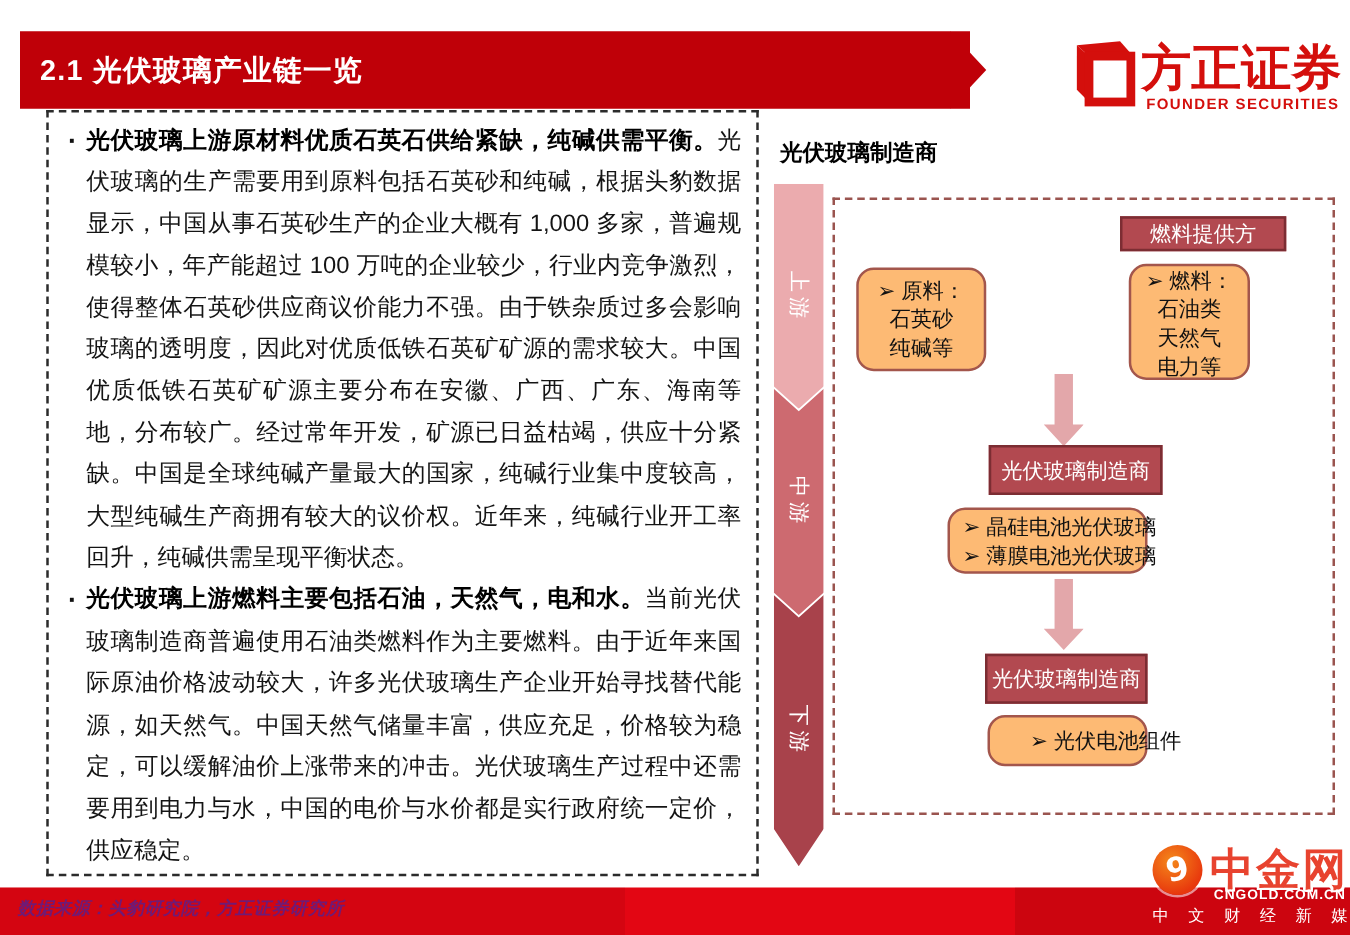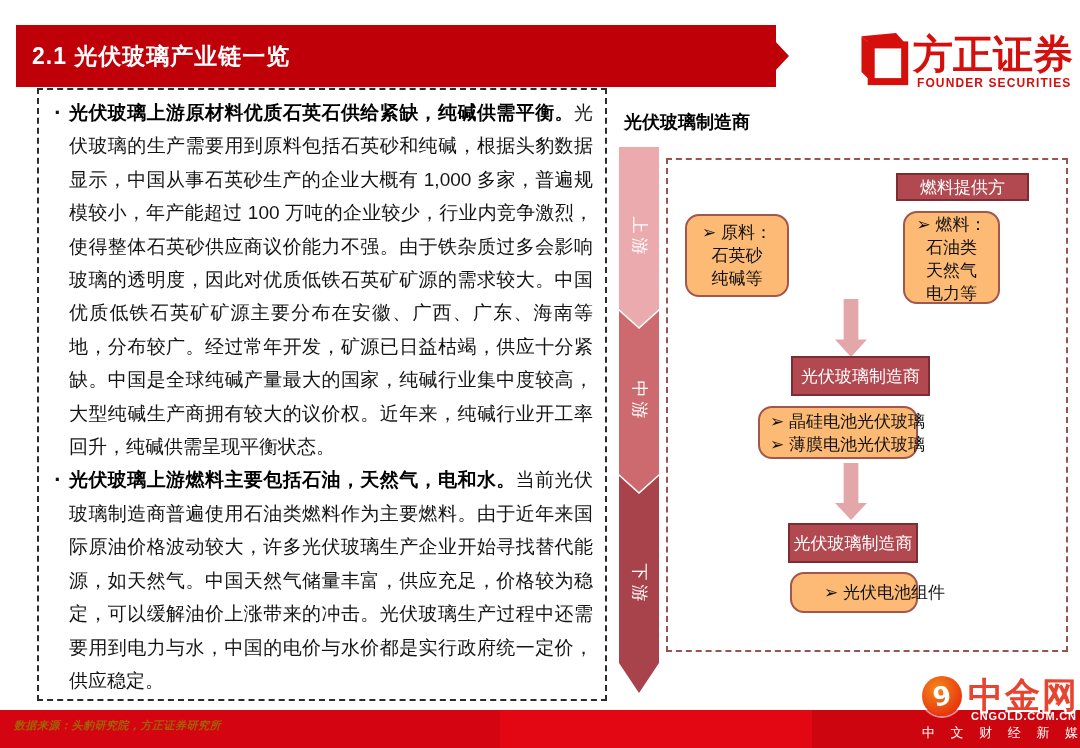--- a/index.html
+++ b/index.html
@@ -66,22 +66,22 @@
 
   .flow-arrow { position:absolute; width:32px; background:#e3a7aa;
                 clip-path:polygon(27% 0,73% 0,73% 70%,100% 70%,50% 100%,0 70%,27% 70%); }
   #flow1 { left:835px; top:299px; height:58px; }
   #flow2 { left:835px; top:463px; height:57px; }
 
   
   .footer-bar { position:absolute; left:0; top:710px; width:1080px; height:38px; background:#e30613; }
   .footer-shade-a { position:absolute; left:0; top:710px; width:500px; height:38px; background:rgba(90,0,0,0.10); }
   .footer-shade-b { position:absolute; left:812px; top:710px; width:268px; height:38px; background:rgba(90,0,0,0.16); }
-  .footer-src { position:absolute; left:14px; top:718px; font-size:11px; font-style:italic; font-weight:bold;
-                color:#a16207; letter-spacing:0.5px; z-index:5; }
+  .footer-src { position:absolute; left:14px; top:718px; font-size:14px; font-style:italic; font-weight:bold;
+                color:#701a75; letter-spacing:0.5px; z-index:5; }
 
   
   .cng-icon { position:absolute; left:922px; top:676px; width:40px; height:40px; border-radius:50%;
               background:radial-gradient(circle at 38% 32%, #f4881b, #e8380d 72%);
               display:flex; align-items:center; justify-content:center; z-index:6;
               box-shadow:0 0 0 2px rgba(255,255,255,0.55); }
   .cng-icon span { color:#ffffff; font-size:26px; font-weight:bold; transform:rotate(-12deg);
                    font-family:"DejaVu Sans",sans-serif; }
   .cng-name { position:absolute; left:968px; top:672px; font-size:35px; font-weight:bold; color:#e8432f;
               letter-spacing:2px; z-index:6; white-space:nowrap;

